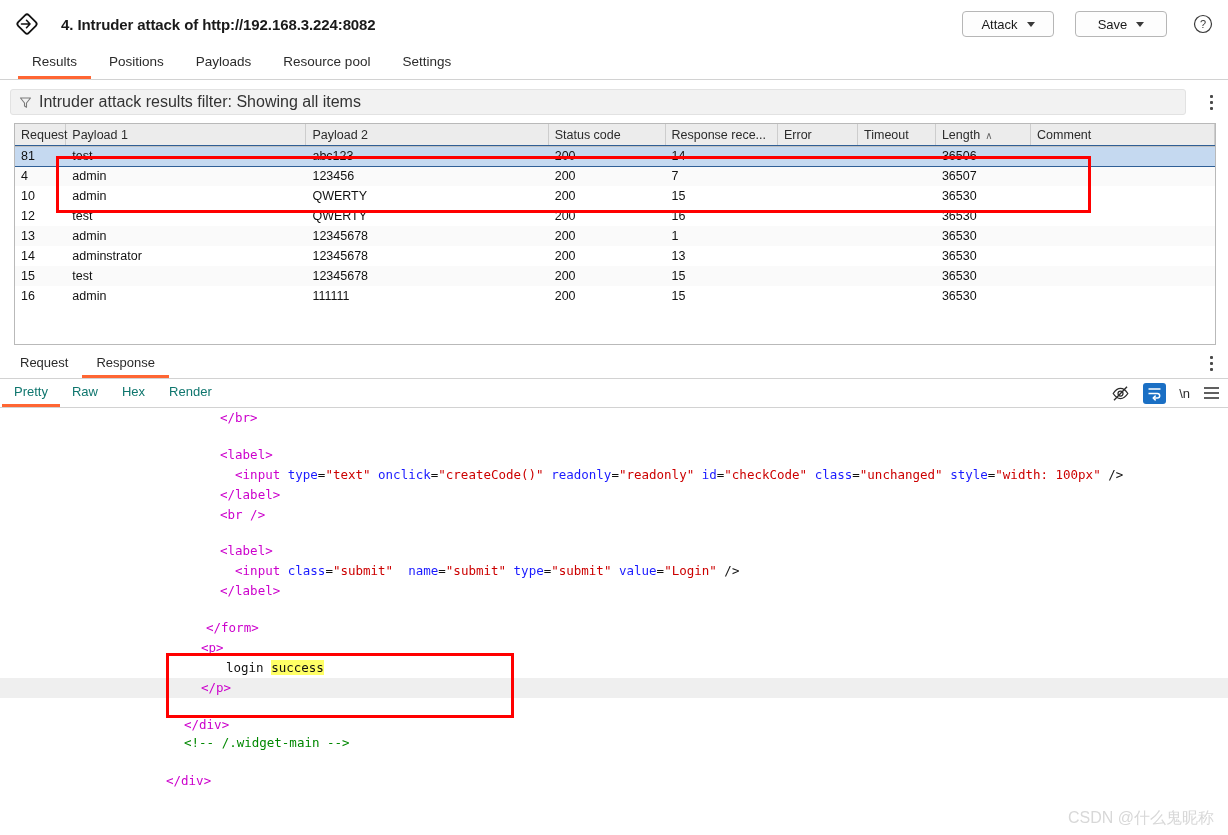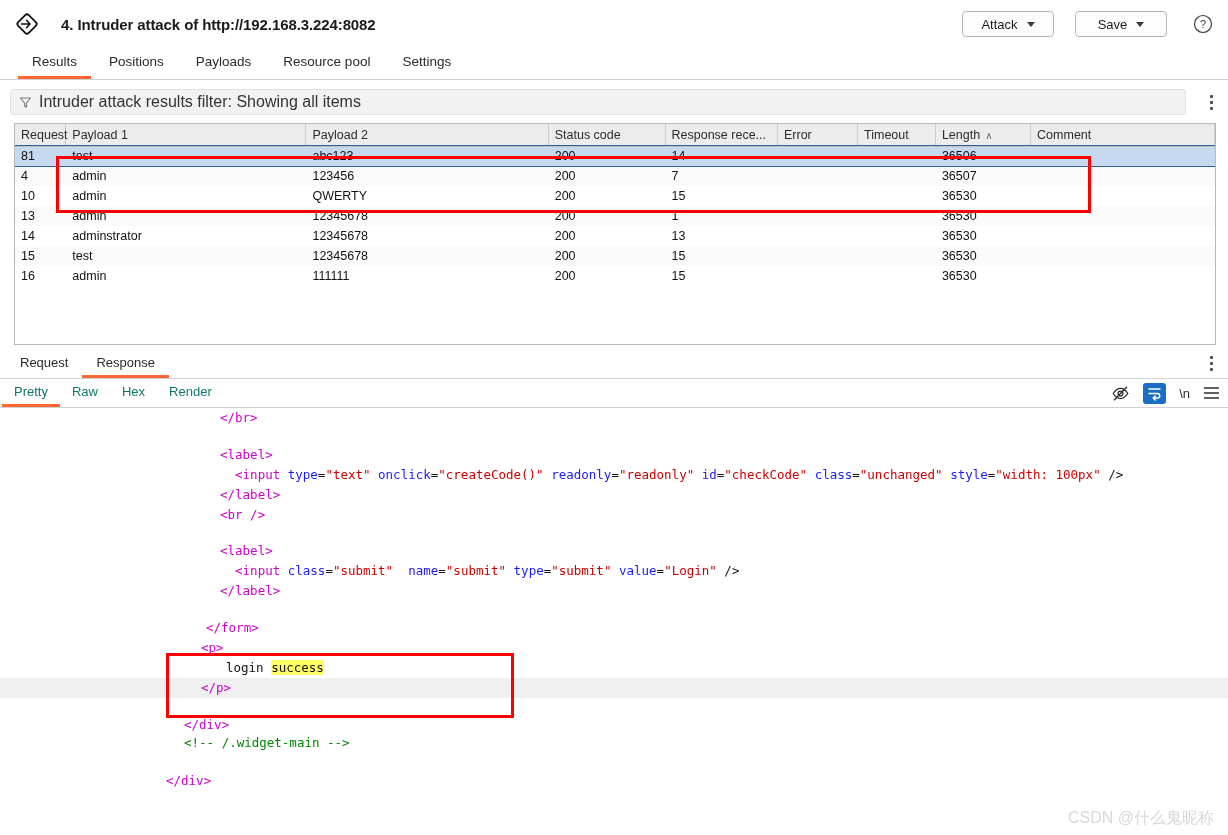--- a/index.html
+++ b/index.html
@@ -257,20 +257,31 @@
           <td>10</td>
           <td>admin</td>
           <td>QWERTY</td>
           <td>200</td>
           <td>15</td>
           <td></td>
           <td></td>
           <td>36530</td>
           <td></td>
         </tr>
+        <tr class="r-odd">
+          <td>12</td>
+          <td>test</td>
+          <td>QWERTY</td>
+          <td>200</td>
+          <td>16</td>
+          <td></td>
+          <td></td>
+          <td>36530</td>
+          <td></td>
+        </tr>
         <tr class="r-even">
           <td>13</td>
           <td>admin</td>
           <td>12345678</td>
           <td>200</td>
           <td>1</td>
           <td></td>
           <td></td>
           <td>36530</td>
           <td></td>

